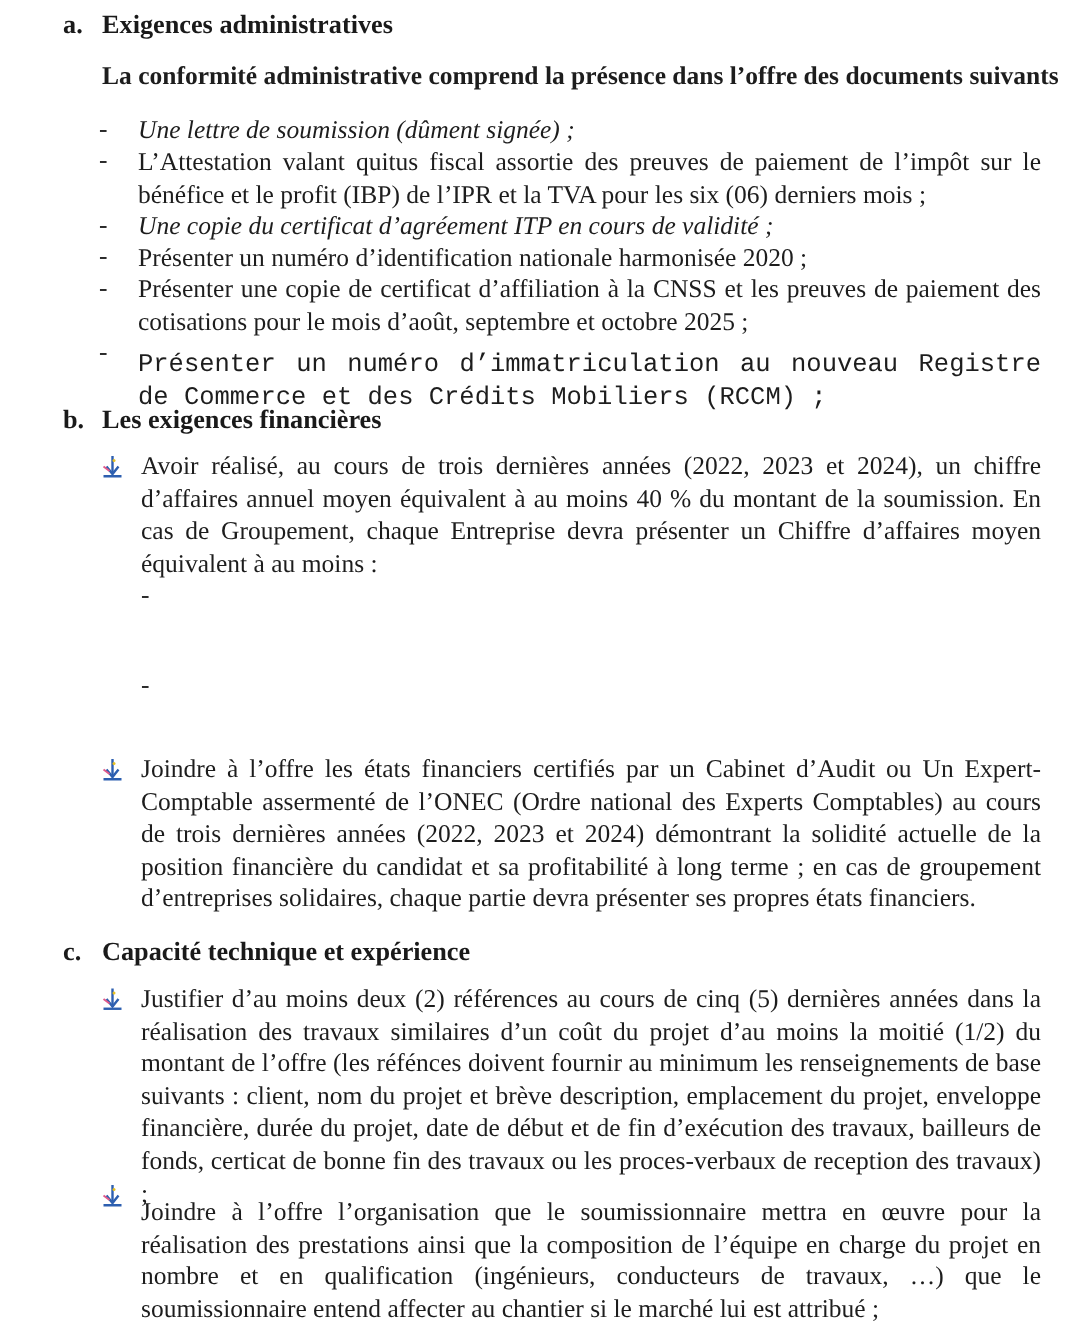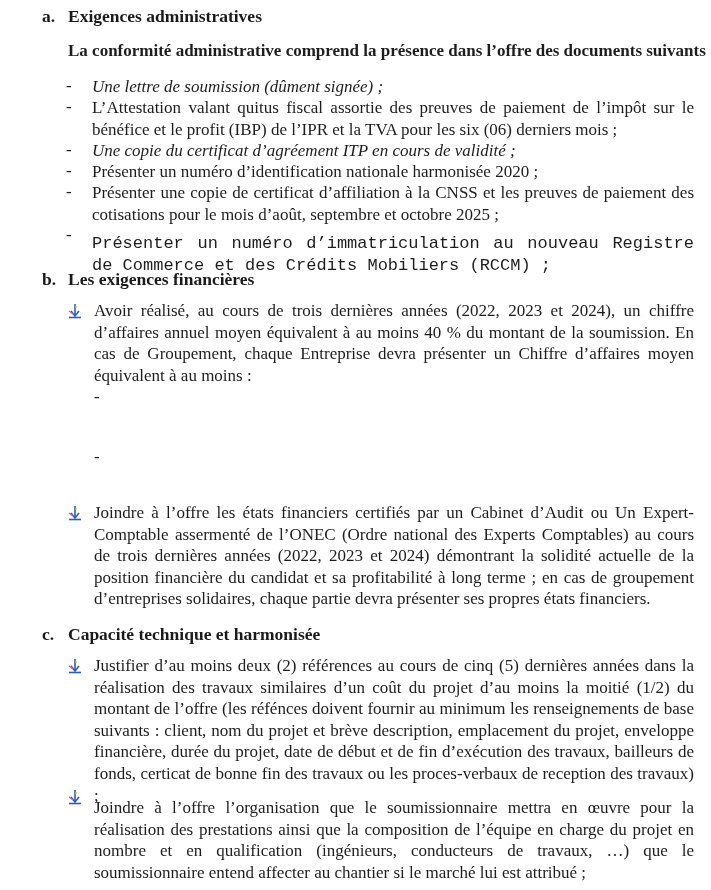--- a/index.html
+++ b/index.html
@@ -73,21 +73,21 @@
 
   <span class="dash" style="left:94px; top:447px;">-</span>
 
   <svg class="arrow" style="left:68px; top:505px;" viewBox="0 0 14 16">
       <use href="#arrow-glyph"></use>
     </svg>
   <div class="abs p" style="left:94px; top:502px; width:600px;">Joindre à l’offre les états financiers certifiés par un Cabinet d’Audit ou Un Expert-Comptable assermenté de l’ONEC (Ordre national des Experts Comptables) au cours de trois dernières années (2022, 2023 et 2024) démontrant la solidité actuelle de la position financière du candidat et sa profitabilité à long terme ; en cas de groupement d’entreprises solidaires, chaque partie devra présenter ses propres états financiers.</div>
 
   <div class="abs h" style="left:42px; top:624px;">
     <span class="lbl">c.</span>
-    <span class="txt">Capacité technique et harmonisée</span>
+    <span class="txt">Capacité technique et expérience</span>
   </div>
 
   <svg class="arrow" style="left:68px; top:658px;" viewBox="0 0 14 16">
       <use href="#arrow-glyph"></use>
     </svg>
   <div class="abs p" style="left:94px; top:655px; width:600px;">Justifier d’au moins deux (2) références au cours de cinq (5) dernières années dans la réalisation des travaux similaires d’un coût du projet d’au moins la moitié (1/2) du montant de l’offre (les réfénces doivent fournir au minimum les renseignements de base suivants : client, nom du projet et brève description, emplacement du projet, enveloppe financière, durée du projet, date de début et de fin d’exécution des travaux, bailleurs de fonds, certicat de bonne fin des travaux ou les proces-verbaux de reception des travaux) ;</div>
 
   <svg class="arrow" style="left:68px; top:789px;" viewBox="0 0 14 16">
       <use href="#arrow-glyph"></use>
     </svg>

